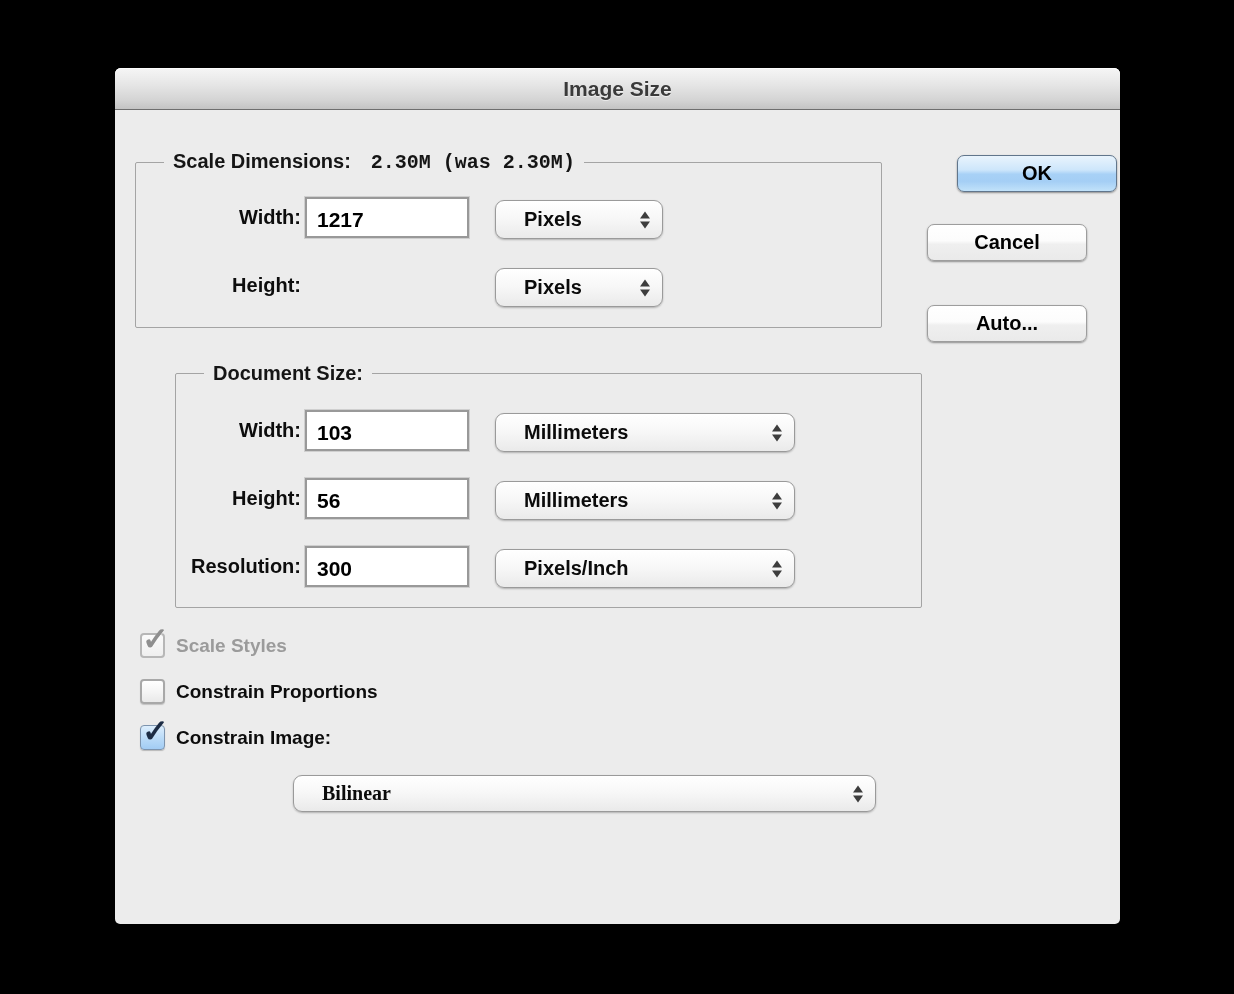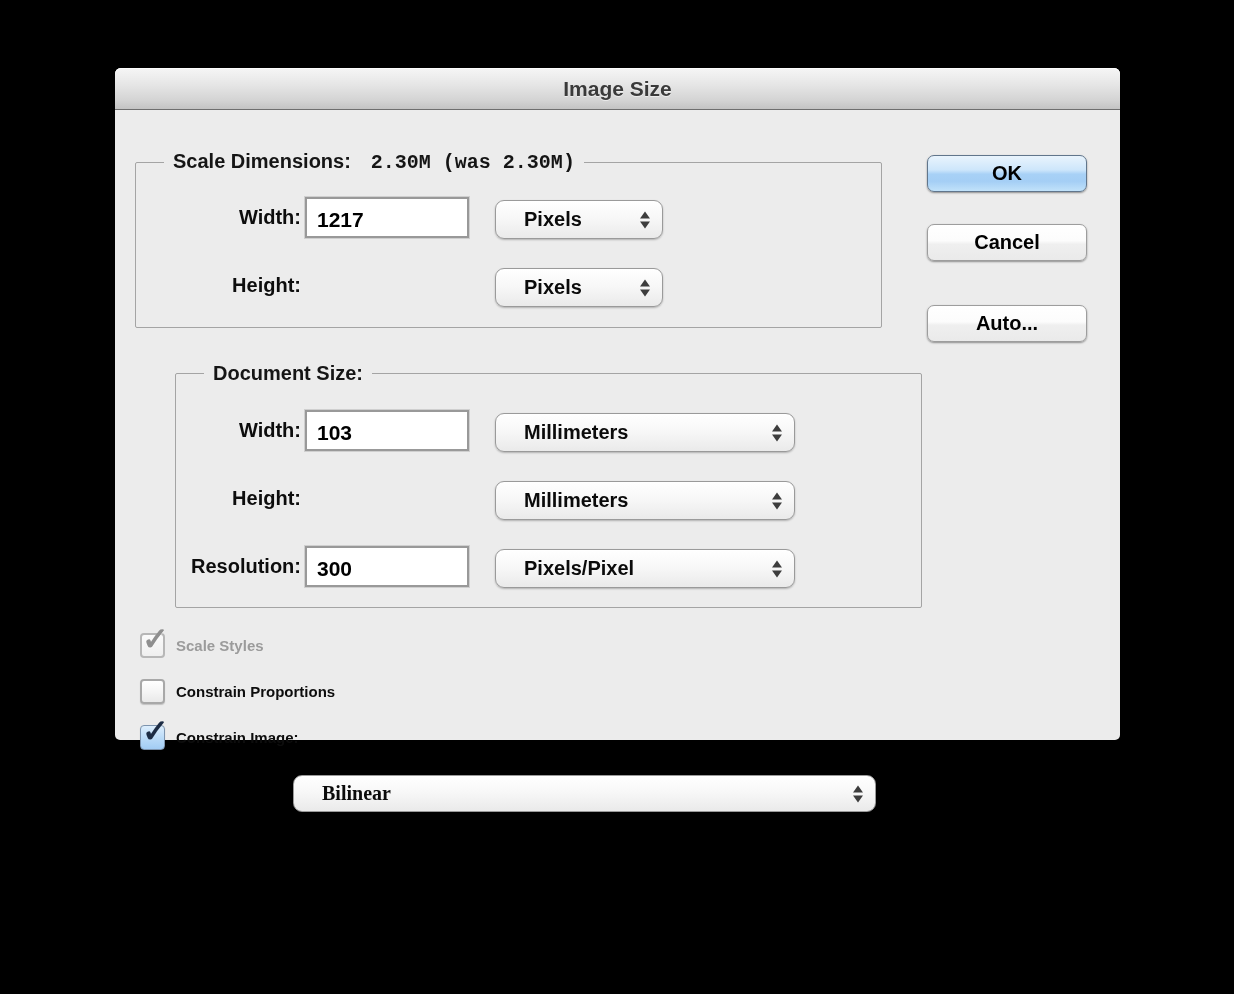--- a/index.html
+++ b/index.html
@@ -5,21 +5,21 @@
   * { box-sizing: border-box; }
   html,body { margin:0; padding:0; }
   body {
     width:1234px; height:994px; position:relative; overflow:hidden;
     background:#000;
     font-family:"Liberation Sans", sans-serif;
     font-weight:600;
     color:#111;
   }
   .dialog {
-    position:absolute; left:115px; top:68px; width:1005px; height:672px;
+    position:absolute; left:115px; top:68px; width:1005px; height:856px;
     background:#ececec;
     border-radius:6px 6px 5px 5px;
     box-shadow:0 10px 30px rgba(0,0,0,.6);
   }
   .titlebar {
     position:absolute; left:0; top:0; width:100%; height:42px;
     border-radius:6px 6px 0 0;
     background:linear-gradient(180deg,#f6f6f6 0%,#e6e6e6 40%,#d4d4d4 78%,#c3c3c3 100%);
     border-bottom:1px solid #6e6e6e;
     box-shadow:inset 0 1px 0 rgba(255,255,255,.75);
@@ -76,20 +76,21 @@
   }
   .btn-plain {
     background:linear-gradient(180deg,#ffffff 0%,#fcfcfc 45%,#efefef 55%,#eaeaea 100%);
     border:1px solid #9d9d9d;
     box-shadow:0 1px 2px rgba(0,0,0,.4);
   }
   .btn-default {
     background:linear-gradient(180deg,#e9f4fd 0%,#cde6fb 40%,#a8d1f6 52%,#a4cef5 72%,#c1e2fa 100%);
     border:1px solid #61768c;
     box-shadow:0 1px 2px rgba(0,0,0,.4);
+    margin-left:30px;
   }
   #btn-ok     { top:87px; }
   #btn-cancel { top:156px; }
   #btn-auto   { top:237px; }
 
   .cbrow { position:absolute; left:25px; height:26px; cursor:default; }
   #cb-scale     { top:565px; }
   #cb-constrain { top:611px; }
   #cb-resample  { top:657px; }
   .cbox {
@@ -108,21 +109,21 @@
     border:1px solid #7d94ae;
     background:linear-gradient(180deg,#ddeefd 0%,#bcdcf8 50%,#a2ccf4 100%);
     box-shadow:0 1px 1px rgba(0,0,0,.22);
   }
   .checkmark {
     position:absolute; left:2px; top:-10px; font-size:32px; font-weight:bold;
     line-height:32px; pointer-events:none;
   }
   .checkmark-navy { color:#1c2c44; }
   .checkmark-gray { color:#8f8f8f; text-shadow:0 1px 0 rgba(255,255,255,.6); }
-  .cblabel { position:absolute; left:36px; top:0; font-size:15px; line-height:26px; white-space:nowrap; color:#0d0d0d; }
+  .cblabel { position:absolute; left:36px; top:0; font-size:19px; line-height:26px; white-space:nowrap; color:#0d0d0d; }
   .cblabel-disabled { color:#9b9b9b; }
 
   #resample-popup { left:178px; top:707px; width:583px; height:37px; line-height:35px;font-family:Liberation Serif, serif; }
 
   
   #pd-row1-label { top:136px; } #pd-row1-field { top:129px; } #pd-row1-unit { top:132px; }
   #pd-row2-label { top:204px; } #pd-row2-field { top:197px; } #pd-row2-unit { top:200px; }
   #ds-row1-label { top:349px; } #ds-row1-field { top:342px; } #ds-row1-unit { top:345px; }
   #ds-row2-label { top:417px; } #ds-row2-field { top:410px; } #ds-row2-unit { top:413px; }
   #ds-row3-label { top:485px; } #ds-row3-field { top:478px; } #ds-row3-unit { top:481px; }
@@ -175,32 +176,33 @@
   <input class="tfield" id="ds-row1-field" type="text" value="103" style="">
   <div class="popup ds-unit" id="ds-row1-unit">
     <span>Millimeters</span>
     <span class="stepper">
         <span class="tri-up"></span>
         <span class="tri-down"></span>
       </span>
   </div>
 
   <div class="flabel" id="ds-row2-label">Height:</div>
+  <input class="tfield" id="ds-row2-field" type="text" value="56" style="">
   <div class="popup ds-unit" id="ds-row2-unit">
     <span>Millimeters</span>
     <span class="stepper">
         <span class="tri-up"></span>
         <span class="tri-down"></span>
       </span>
   </div>
 
   <div class="flabel" id="ds-row3-label">Resolution:</div>
   <input class="tfield" id="ds-row3-field" type="text" value="300" style="">
   <div class="popup ds-unit" id="ds-row3-unit">
-    <span>Pixels/Pixel</span>
+    <span>Pixels/Inch</span>
     <span class="stepper">
         <span class="tri-up"></span>
         <span class="tri-down"></span>
       </span>
   </div>
 
   <div class="cbrow" id="cb-scale">
     <span class="cbox cbox-gray"></span>
     <span class="checkmark checkmark-gray">✓</span>
     <span class="cblabel cblabel-disabled">Scale Styles</span>

